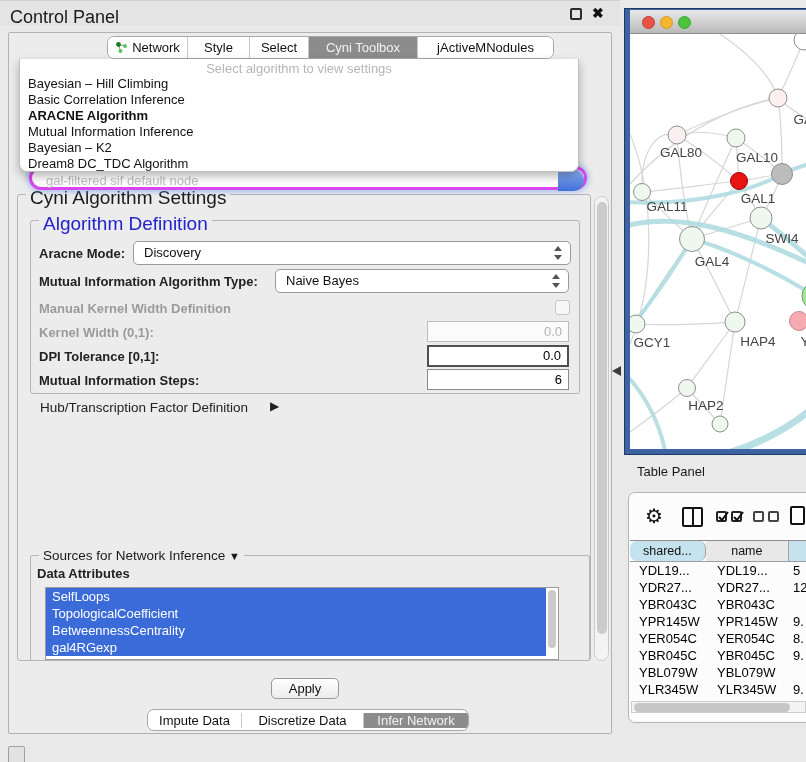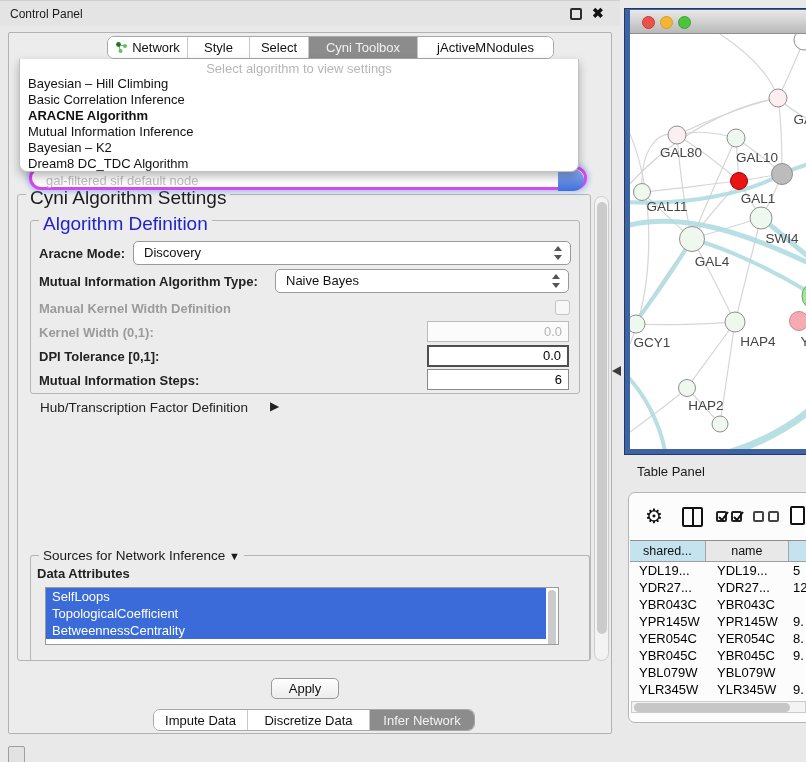--- a/index.html
+++ b/index.html
@@ -2,33 +2,33 @@
 <html><head>
 <meta charset="utf-8">
 <style>
   * { margin:0; padding:0; box-sizing:border-box; }
   html,body { width:806px; height:762px; overflow:hidden; }
   body { font-family:"Liberation Sans", sans-serif; background:#e9e9e9; position:relative; }
   .abs { position:absolute; }
 
   
   #cp-titlebar { left:0; top:6; width:620px; height:26px; background:#e4e4e4; border-top:1px solid #cfcfcf; }
-  #cp-title { left:10px; top:6px; font-size:12px; color:#1a1a1a; }
+  #cp-title { left:10px; top:6px; font-size:18px; color:#1a1a1a; }
   #cp-float { left:570px; top:7px; width:12px; height:12px; border:2px solid #2b2b2b; border-radius:2px; }
   #cp-close { left:592px; top:4px; font-size:14px; font-weight:bold; color:#111; }
 
   #cp-body { left:8px; top:32px; width:604px; height:702px; background:#ececec; border:1px solid #b2b2b2; border-radius:2px; }
 
   
   .seg-ctl { display:flex; background:#fff; border:1px solid #a8a8a8; border-radius:7px; overflow:hidden; height:23px; }
   .seg { display:flex; align-items:center; justify-content:center; font-size:13px; color:#111; border-right:1px solid #c8c8c8; background:#fff; }
   .seg:last-child { border-right:none; }
   .seg.sel { background:#8c8c8c; color:#f2f2f2; }
   #top-tabs { left:82px; top:3px;margin-left:16px; }
-  #bottom-tabs { left:144px; top:676px; }
+  #bottom-tabs { left:138px; top:676px;align-items:center; }
 
   
   #algo-popup { left:10px; top:26px; width:560px; height:113px; background:#fff; border:1px solid #c0c0c0; border-top:none; border-radius:0 0 8px 8px; box-shadow:0 4px 10px rgba(0,0,0,.28); z-index:20; padding-top:2px; }
   #algo-popup .prompt { text-align:center; color:#b6b6b6; font-size:13px; height:15px; line-height:15px; }
   #algo-popup .item { font-size:13px; color:#111; height:16px; line-height:16px; padding-left:8px; }
   #algo-popup .item.bold { font-weight:bold; }
 
   
   #bg-combo { left:20px; top:133px; width:558px; height:24px; background:#fdfdfd; border:3px solid #d946ef; border-radius:12px; z-index:5; box-shadow:0 0 5px 2px rgba(100,150,235,.5); }
   #bg-combo .txt { position:absolute; left:14px; top:4px; font-size:13px; color:#bdbdbd; }
@@ -181,24 +181,25 @@
     <span class="lbl" style="left:22px; top:205px; font-size:13.5px;">Hub/Transcription Factor Definition</span>
     <span class="lbl" style="left:252px; top:204px; font-size:12px;">▶</span>
 
 
     <div class="fs" style="left:12px; top:360px; width:560px; height:106px; border-bottom:none;">
       <span class="fs-legend leg-black" style="font-size:13.5px;">
         <span>Sources for Network Inference</span>
         <span style="font-size:11px;">▼</span>
       </span>
       <span class="lbl b" style="left:6px; top:10px;">Data Attributes</span>
-      <div id="attr-list" style="left:14px; top:31px; width:514px; height:58px;">
+      <div id="attr-list" style="left:14px; top:31px; width:514px; height:73px;">
         <div class="attr-item">SelfLoops</div>
         <div class="attr-item">TopologicalCoefficient</div>
         <div class="attr-item">BetweennessCentrality</div>
+        <div class="attr-item">gal4RGexp</div>
         <div class="vthumb" style="right:2px; top:2px; width:8px; height:58px;"></div>
       </div>
     </div>
   </div>
 
   <div class="vtrack" style="left:585px; top:163px; width:15px; height:465px;">
     <div class="vthumb" style="left:2px; top:5px; width:10px; height:432px;"></div>
   </div>
 
   <div class="abs" id="apply-btn">Apply</div>
@@ -316,21 +317,21 @@
 <span class="abs cb-sm" style="left:731px; top:511px;">
   <svg width="13" height="13" viewBox="0 0 13 13">
       <polyline points="2,6 5,9 11,1" fill="none" stroke="#111" stroke-width="2"></polyline>
     </svg>
 </span>
 <span class="abs cb-sm light" style="left:753px; top:511px;"></span>
 <span class="abs cb-sm light" style="left:768px; top:511px;"></span>
 <span class="abs" id="icon-page" style="left:790px; top:506px;"></span>
 
 <div class="abs" id="tbl-header">
-  <div class="th hl" style="width:80px;">shared...</div>
+  <div class="th hl" style="width:80px;border-radius:7px;">shared...</div>
   <div class="th" style="width:88px;">name</div>
   <div class="th hl" style="width:18px; border-right:none;"></div>
 </div>
 
 <div class="abs" id="tbl-rows">
   <div class="tr">
       <div class="td1">YDL19...</div>
       <div class="td2">YDL19...</div>
       <div class="td3">5</div>
     </div>

